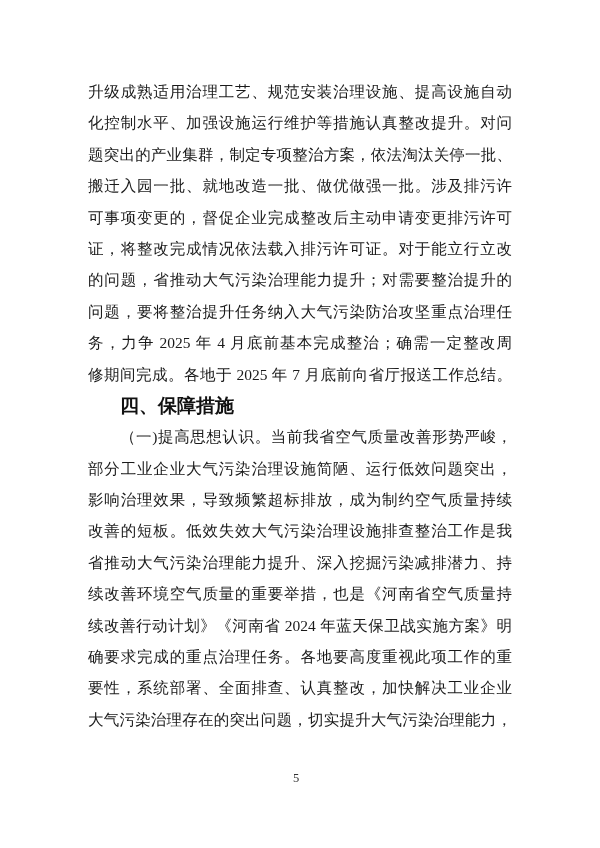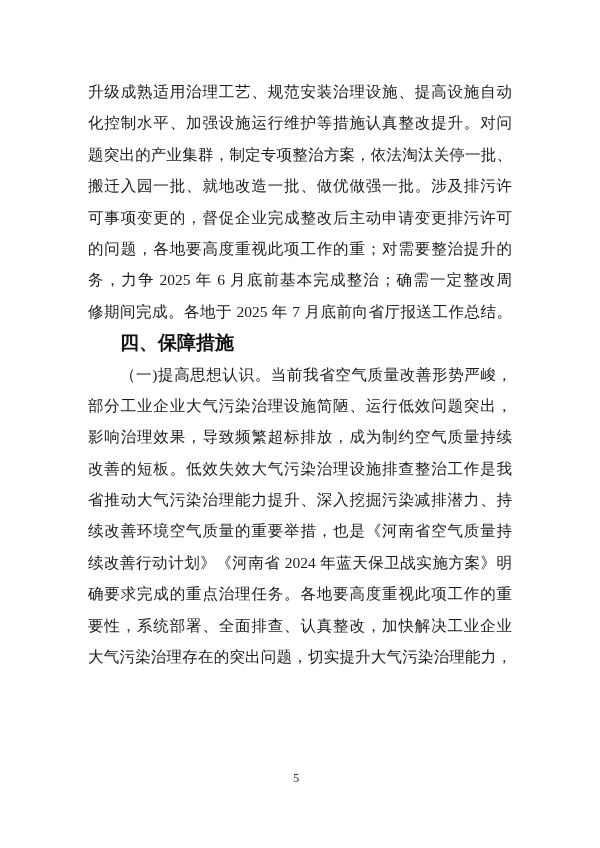--- a/index.html
+++ b/index.html
@@ -59,22 +59,24 @@
 <body>
 
 <div class="page">
   <div class="content">
 
     <div class="line">升级成熟适用治理工艺、规范安装治理设施、提高设施自动</div>
     <div class="line">化控制水平、加强设施运行维护等措施认真整改提升。对问</div>
     <div class="line">题突出的产业集群，制定专项整治方案，依法淘汰关停一批、</div>
     <div class="line">搬迁入园一批、就地改造一批、做优做强一批。涉及排污许</div>
     <div class="line">可事项变更的，督促企业完成整改后主动申请变更排污许可</div>
-    <div class="line">的问题，各地要高度重视此项工作的重；对需要整治提升的</div>
-    <div class="line">务，力争 2025 年 6 月底前基本完成整治；确需一定整改周</div>
+    <div class="line">证，将整改完成情况依法载入排污许可证。对于能立行立改</div>
+    <div class="line">的问题，省推动大气污染治理能力提升；对需要整治提升的</div>
+    <div class="line">问题，要将整治提升任务纳入大气污染防治攻坚重点治理任</div>
+    <div class="line">务，力争 2025 年 4 月底前基本完成整治；确需一定整改周</div>
     <div class="line">修期间完成。各地于 2025 年 7 月底前向省厅报送工作总结。</div>
 
     <div class="line heading">四、保障措施</div>
 
     <div class="line indent">
       <span class="lead">（一)提高思想认识。</span><span>当前我省空气质量改善形势严峻，</span>
     </div>
     <div class="line">部分工业企业大气污染治理设施简陋、运行低效问题突出，</div>
     <div class="line">影响治理效果，导致频繁超标排放，成为制约空气质量持续</div>
     <div class="line">改善的短板。低效失效大气污染治理设施排查整治工作是我</div>

